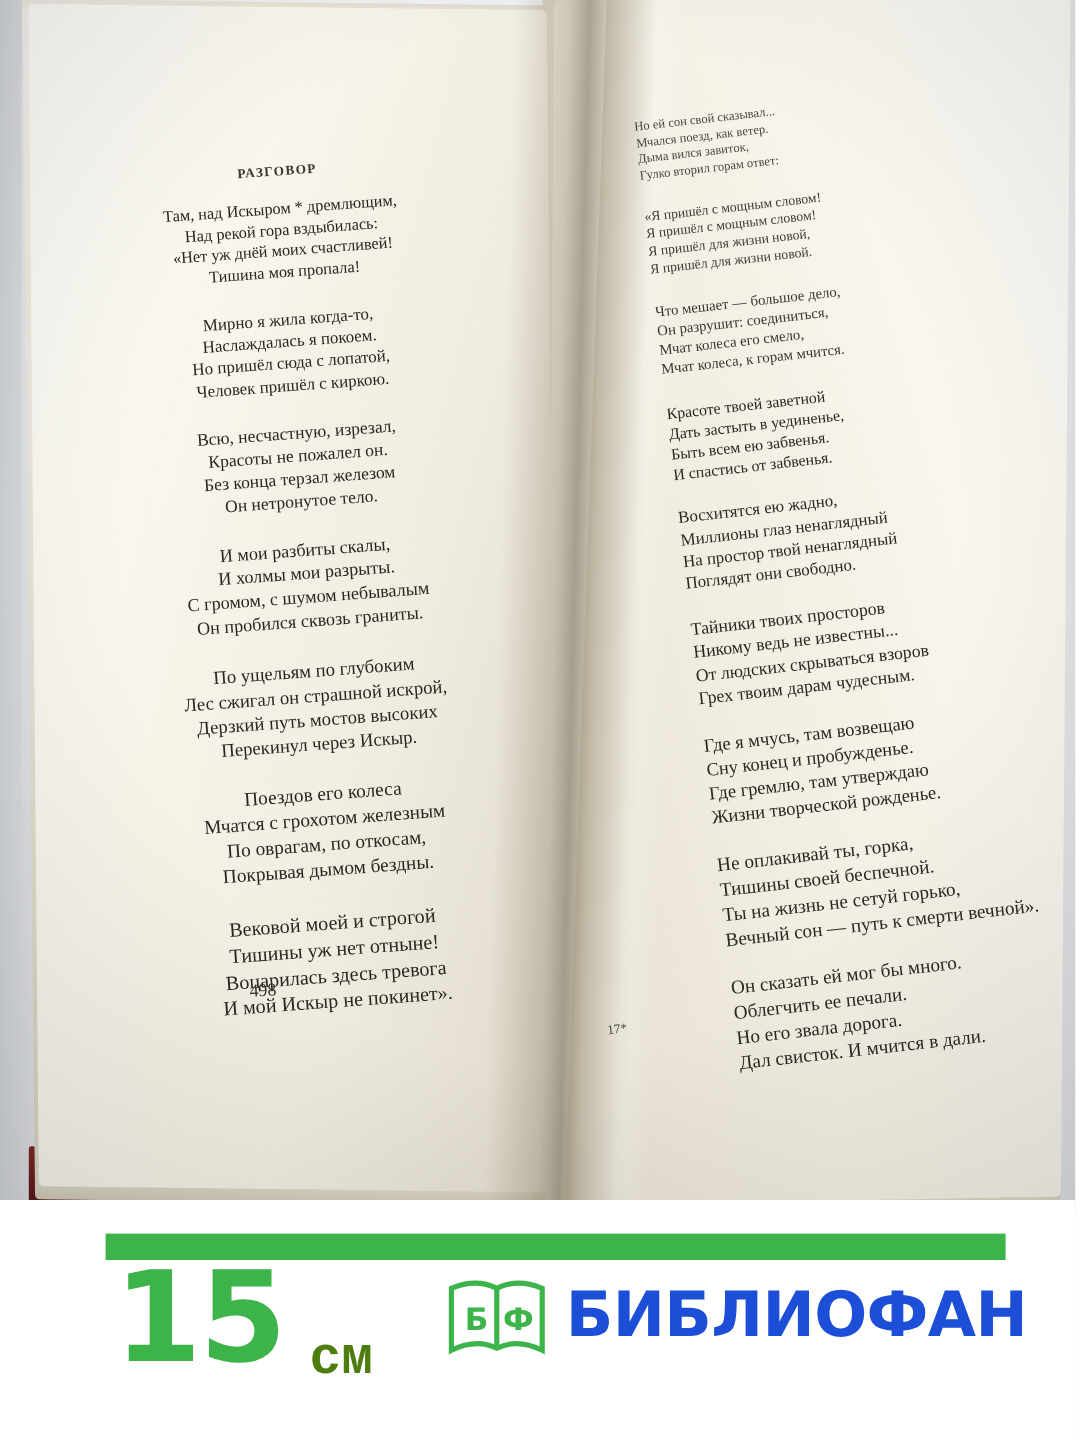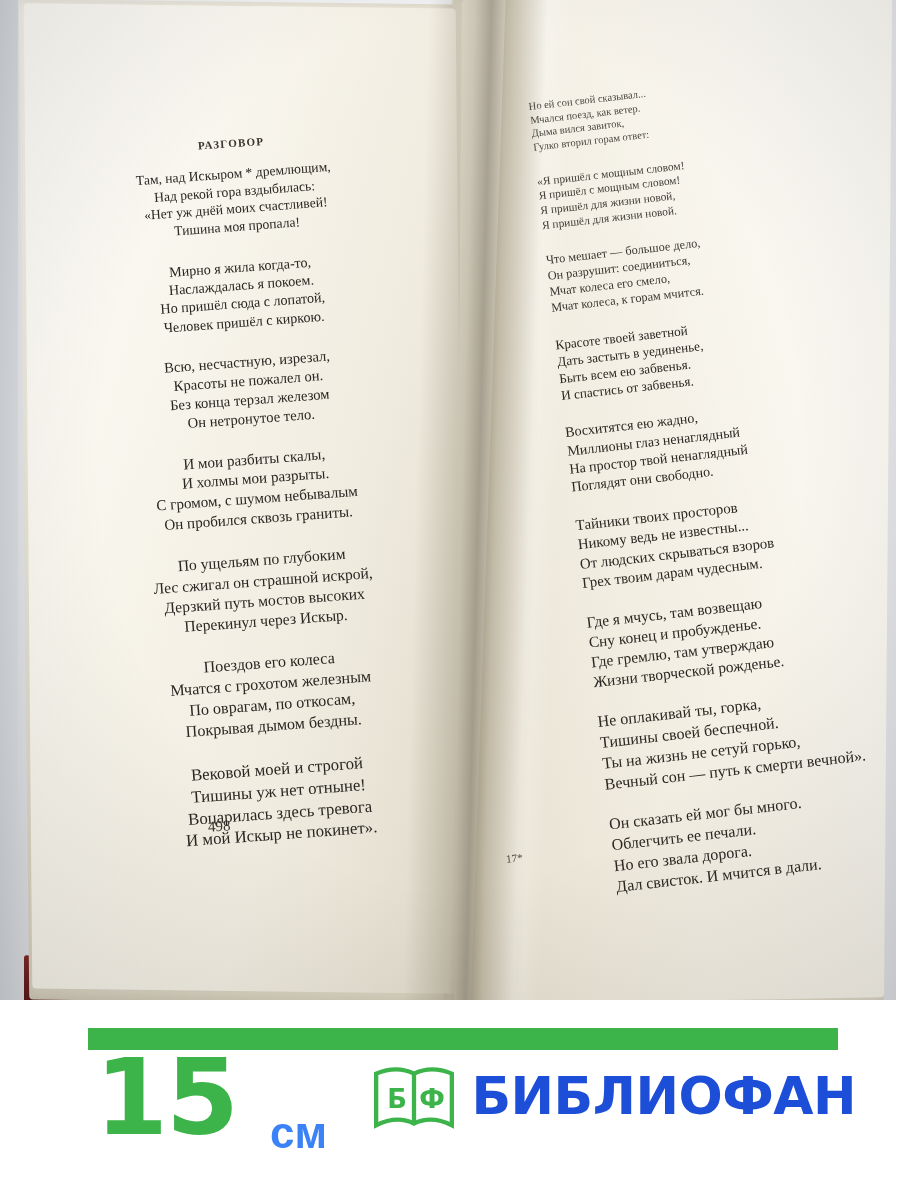--- a/index.html
+++ b/index.html
@@ -269,26 +269,26 @@
     top: 46px;
     font-family: "DejaVu Sans", sans-serif;
     font-weight: bold;
     font-size: 105px;
     line-height: 1;
     color: #3cb44a;
     letter-spacing: -2px;
   }
   .ruler-unit {
     position: absolute;
-    left: 270px;
+    left: 258px;
     top: 108px;
-    font-family: Liberation Sans, sans-serif;
+    font-family: Liberation Mono, monospace;
     font-weight: bold;
     font-size: 44px;
-    color: #3b82f6;
+    color: #4d7c0f;
   }
   .brand {
     position: absolute;
     right: 44px;
     top: 58px;
     display: flex;
     align-items: center;
     gap: 14px;
   }
   .brand-mark {

